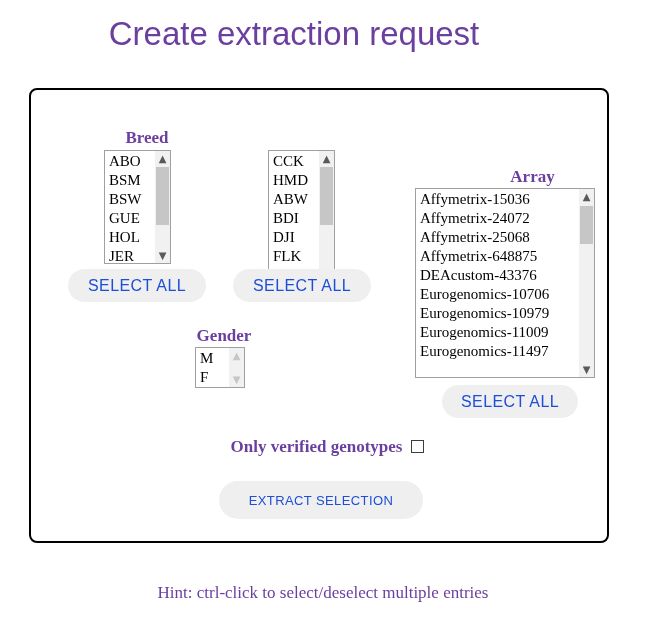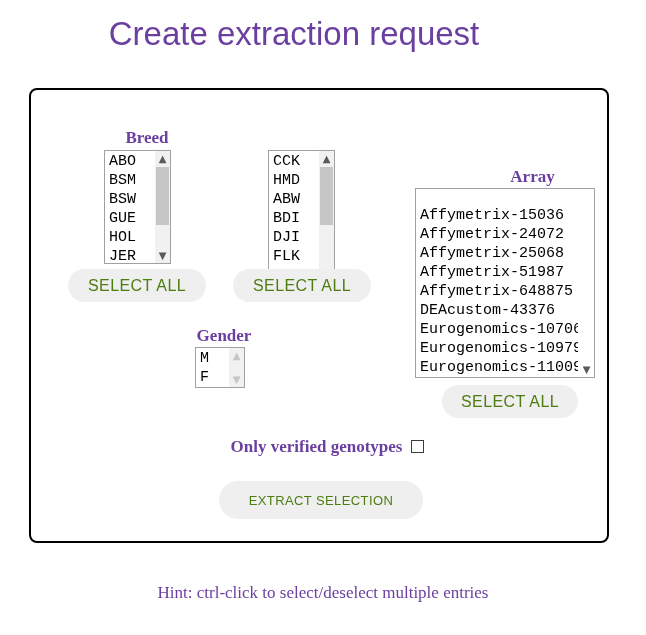--- a/index.html
+++ b/index.html
@@ -63,21 +63,21 @@
     overflow: hidden;
     position: relative;
     display: flex;
   }
   .listbox .items {
     flex: 1 1 auto;
     overflow: hidden;
     padding: 1px 0 0 2px;
   }
   .listbox .items .opt {
-    font-family: Liberation Mono, monospace;
+    font-family: Liberation Serif, serif;
     font-size: 15px;
     line-height: 19px;
     color: #000000;
     white-space: nowrap;
     padding-left: 2px;
   }
 
   
   .sbar {
     width: 15px;
@@ -109,21 +109,21 @@
     background: #c6c6c6;
   }
 
   
   .pill {
     background: #efefef;
     border: none;
     border-radius: 22px;
     font-family: "Liberation Sans", sans-serif;
     font-size: 16px;
-    color: #4d7c0f;
+    color: #1d4ed8;
     letter-spacing: 0.4px;
     cursor: pointer;
     padding: 0;
     text-align: center;
     white-space: nowrap;
   }
 
   
   .verified-row {
     position: absolute;
@@ -208,31 +208,31 @@
       <div class="arrow up">▲</div>
       <div class="thumb" style="top:16px; height:58px;"></div>
       <div class="arrow down">▼</div>
     </div>
   </div>
 
   <button class="pill" style="position:absolute; left:202px; top:179px; width:138px; height:33px;">SELECT ALL</button>
 
   <div style="position:absolute; left:414px; top:77px; width:175px;" class="sec-label">Array</div>
 
-  <div class="listbox" style="position:absolute; left:384px; top:98px; width:180px; height:190px;align-items:flex-end;">
+  <div class="listbox" style="position:absolute; left:384px; top:98px; width:180px; height:190px;">
     <div class="items">
       <div class="opt">Affymetrix-15036</div>
       <div class="opt">Affymetrix-24072</div>
       <div class="opt">Affymetrix-25068</div>
-      <div class="opt">Affymetrix-51987</div>
       <div class="opt">Affymetrix-648875</div>
       <div class="opt">DEAcustom-43376</div>
       <div class="opt">Eurogenomics-10706</div>
       <div class="opt">Eurogenomics-10979</div>
       <div class="opt">Eurogenomics-11009</div>
+      <div class="opt">Eurogenomics-11497</div>
     </div>
     <div class="sbar">
       <div class="arrow up">▲</div>
       <div class="thumb" style="top:17px; height:38px;"></div>
       <div class="arrow down">▼</div>
     </div>
   </div>
 
   <button class="pill" style="position:absolute; left:411px; top:295px; width:136px; height:33px;">SELECT ALL</button>
 

